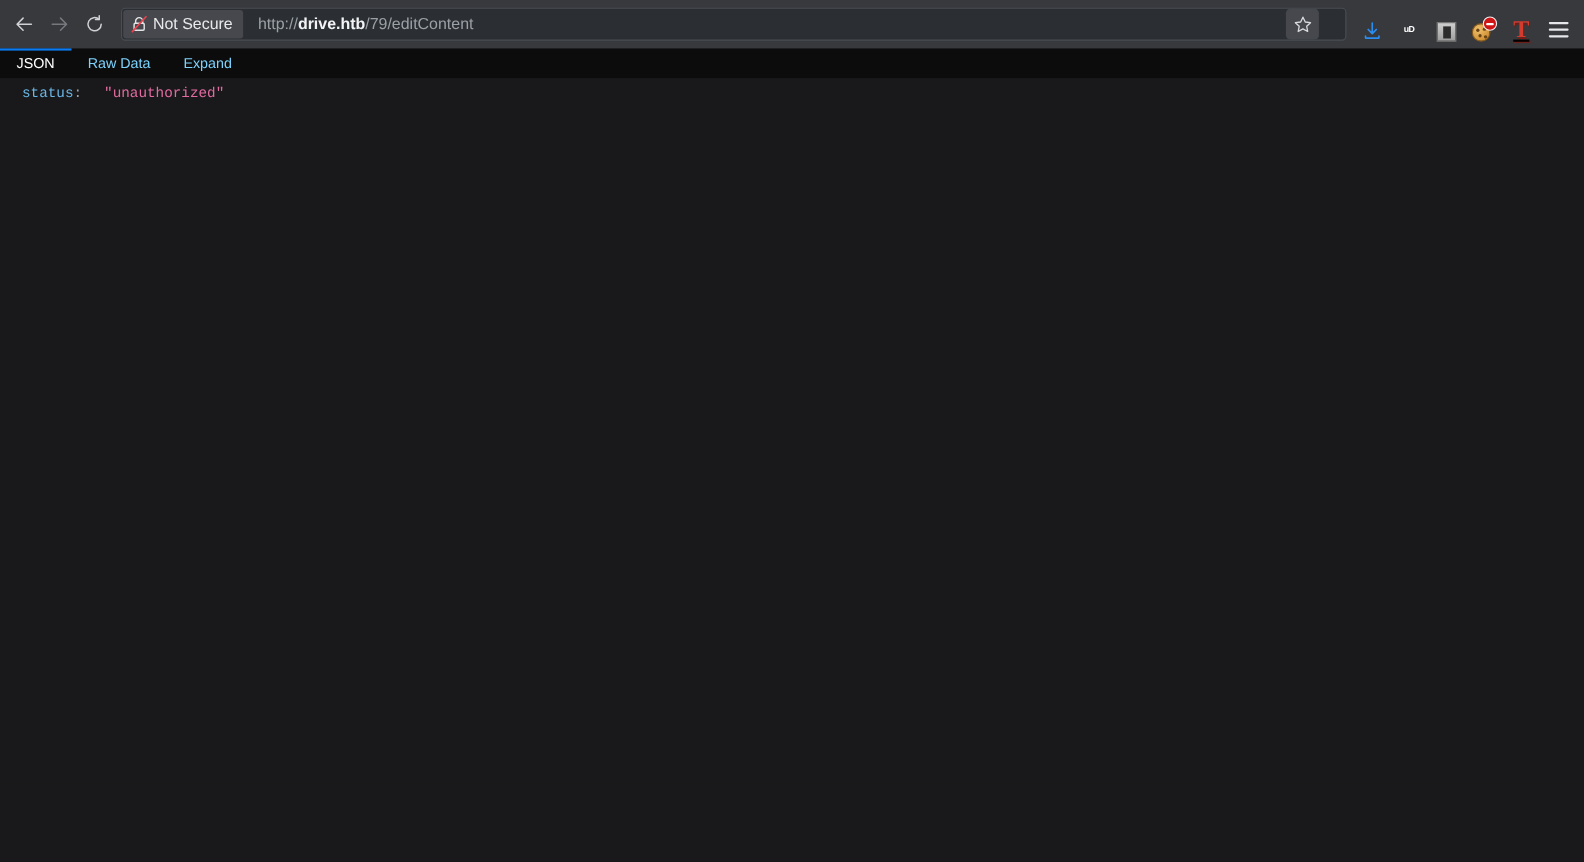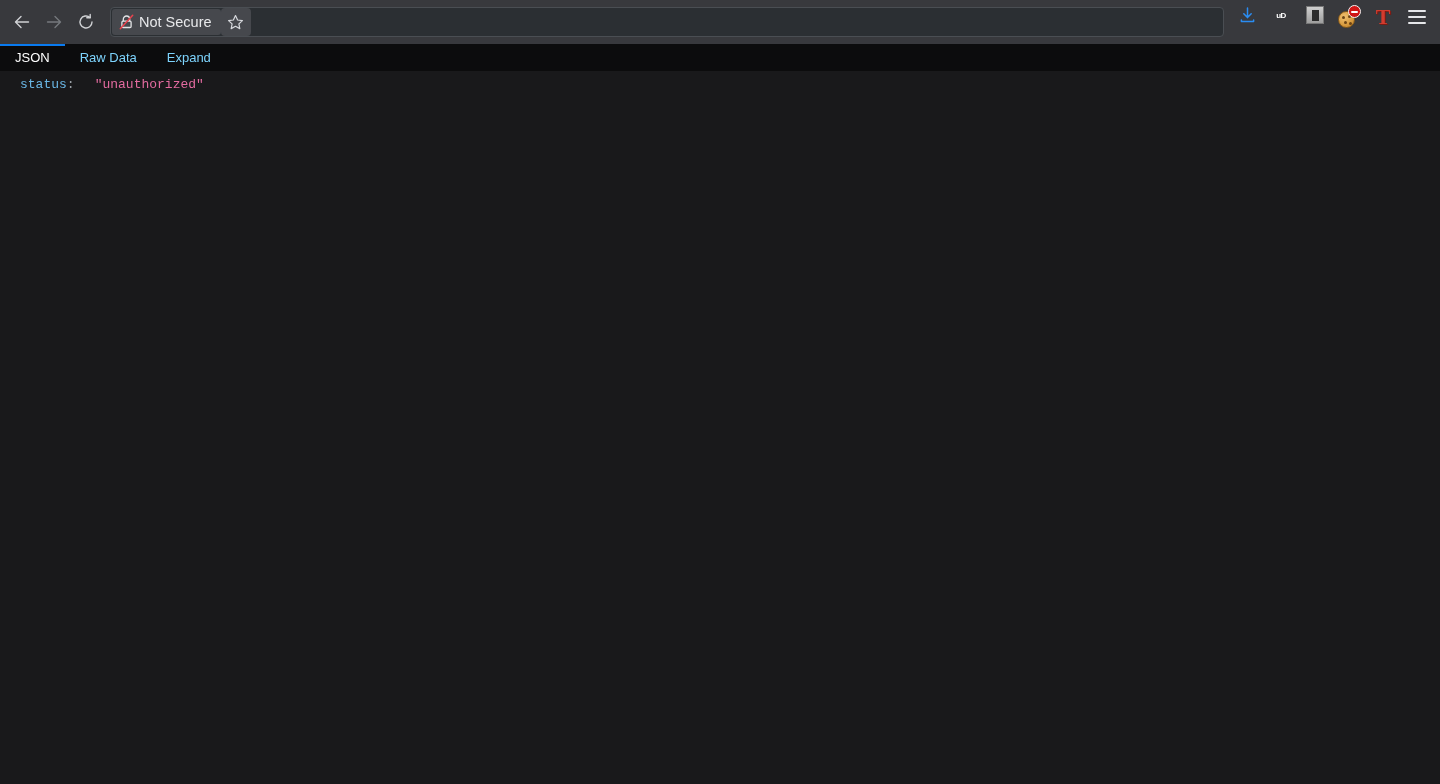--- a/index.html
+++ b/index.html
@@ -78,25 +78,26 @@
     display: flex; align-items: center; justify-content: center;
     background: #46484d;
     border-radius: 4px;
     margin-right: 2px;
     flex: 0 0 auto;
     cursor: pointer;
   }
 
   .tb-icon {
     width: 34px; height: 32px;
-    display: flex; align-items: flex-start; justify-content: center;
+    display: flex; align-items: flex-end; justify-content: center;
     border-radius: 4px;
     flex: 0 0 auto;
     cursor: pointer;
     position: relative;
+    text-decoration: underline;
   }
 
   
   .ublock-shield { position: relative; width: 20px; height: 21px; }
   .ublock-shield .sh {
     width: 20px; height: 21px;
     background: #8a0e14;
     clip-path: polygon(50% 0%, 100% 16%, 100% 58%, 50% 100%, 0% 58%, 0% 16%);
   }
   .ublock-shield .txt {
@@ -255,20 +256,21 @@
 
     <div class="identity-box">
       <svg width="15" height="16" viewBox="0 0 15 16">
         <path d="M4.3 7.2 V5.2 a3.2 3.2 0 0 1 6.4 0 V7.2" fill="none" stroke="#e3e4e6" stroke-width="1.3"></path>
         <rect x="2.9" y="7.2" width="9.2" height="6.3" rx="1.1" fill="none" stroke="#e3e4e6" stroke-width="1.3"></rect>
         <line x1="1.3" y1="14.8" x2="13.7" y2="1.2" stroke="#e8424d" stroke-width="1.5" stroke-linecap="round"></line>
       </svg>
       <span class="identity-label">Not Secure</span>
     </div>
 
+    <div class="url-text"><span>http://</span><span class="host">drive.htb</span><span>/79/editContent</span></div>
 
     <div class="star-btn">
       <svg width="17" height="17" viewBox="0 0 17 17">
         <path d="M8.5 1.6 L10.6 6 L15.4 6.6 L11.9 9.9 L12.8 14.6 L8.5 12.3 L4.2 14.6 L5.1 9.9 L1.6 6.6 L6.4 6 Z" fill="none" stroke="#d8dade" stroke-width="1.2" stroke-linejoin="round"></path>
       </svg>
     </div>
   </div>
 
   <div class="tb-icon">
     <svg width="19" height="19" viewBox="0 0 19 19">

